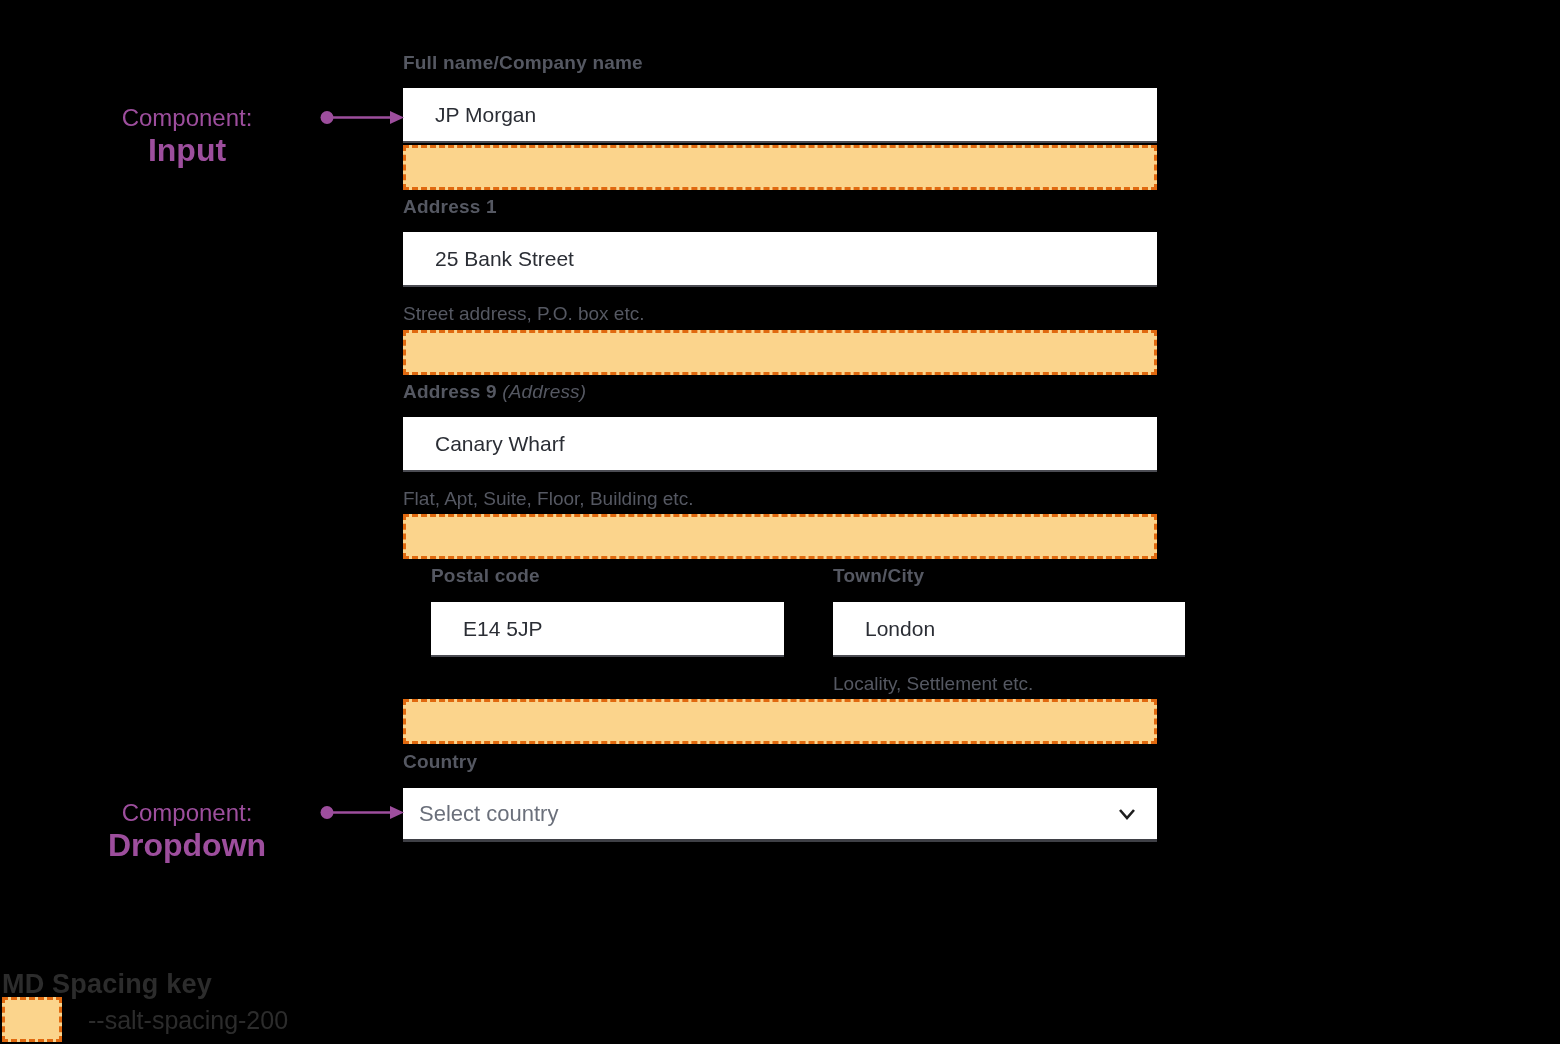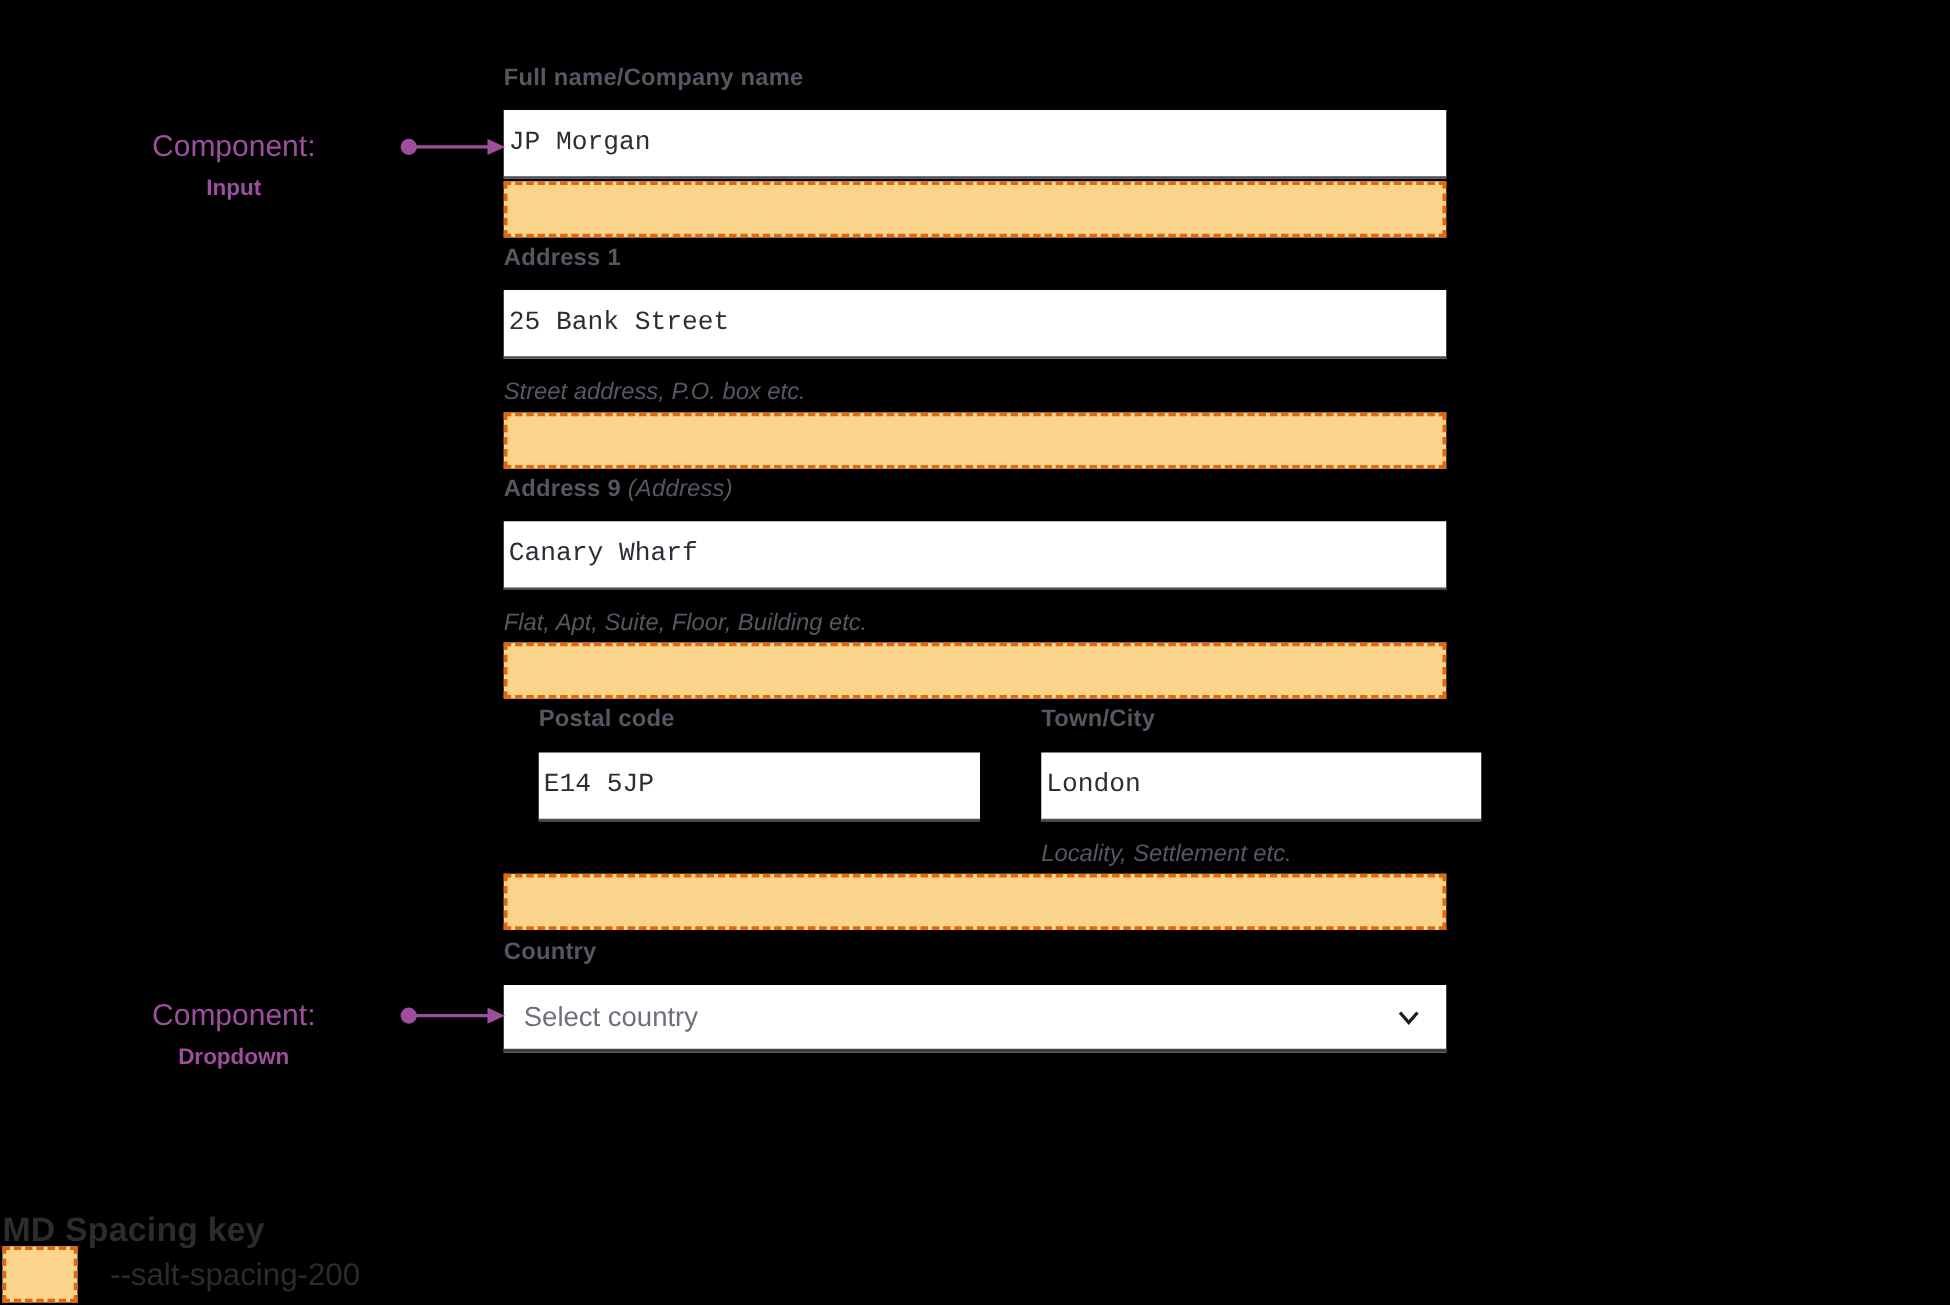--- a/index.html
+++ b/index.html
@@ -15,38 +15,38 @@
   }
   *{box-sizing:border-box;margin:0;padding:0;}
   html,body{width:1560px;height:1044px;background:var(--bg);overflow:hidden;
     font-family:"Liberation Sans","DejaVu Sans",sans-serif;}
   .stage{position:relative;width:1560px;height:753px;background:var(--bg);}
 
   
   .form-col{position:absolute;left:403px;top:52px;width:754px;}
   .lbl{font-size:19px;font-weight:700;line-height:22px;color:var(--gray);letter-spacing:.2px;}
   .lbl .opt{font-weight:400;font-style:italic;}
-  .helper{font-size:19px;font-style:italic;line-height:22px;color:var(--gray);}
+  .helper{font-size:19px;line-height:22px;color:var(--gray);}
   .tinput{display:block;width:100%;height:55px;background:#ffffff;border:none;
     border-bottom:2px solid var(--input-border);font-size:21px;color:var(--value);
-    padding:0 4px;font-family:Liberation Mono, monospace;outline:none;}
+    padding:0 32px;font-family:Liberation Sans, sans-serif;outline:none;}
   .spacing{width:100%;height:45px;background:var(--orange-fill);
     border:3px dashed var(--orange-border);}
   .row{display:grid;grid-template-columns:353px 352px;column-gap:49px;margin-left:28px;}
   .dropdown{display:flex;align-items:center;justify-content:space-between;
     width:100%;height:54px;background:#ffffff;border-bottom:3px solid #3F4046;
     padding:16px 16px;cursor:pointer;}
   .dropdown .ph{font-size:22px;color:var(--placeholder);}
   .mt2{margin-top:2px}.mt4{margin-top:4px}.mt5{margin-top:5px}.mt6{margin-top:6px}
   .mt7{margin-top:7px}.mt14{margin-top:14px}.mt15{margin-top:15px}.mt16{margin-top:16px}
 
   
   .ann{position:absolute;right:1248px;text-align:center;color:var(--purple);width:250px;}
   .ann .l1{font-size:24px;line-height:33px;font-weight:400;}
-  .ann .l2{font-size:18px;line-height:33px;font-weight:700;}
+  .ann .l2{font-size:32px;line-height:33px;font-weight:700;}
   .arrow{position:absolute;}
 
   
   .key-title{position:absolute;left:2px;top:969px;font-size:27px;font-weight:700;
     color:var(--key-text);letter-spacing:.2px;}
   .key-swatch{position:absolute;left:2px;top:997px;width:60px;height:45px;
     background:var(--orange-fill);border:3px dashed var(--orange-border);}
   .key-token{position:absolute;left:88px;top:1006px;font-size:25px;color:var(--key-text);}
 </style>
 </head>

